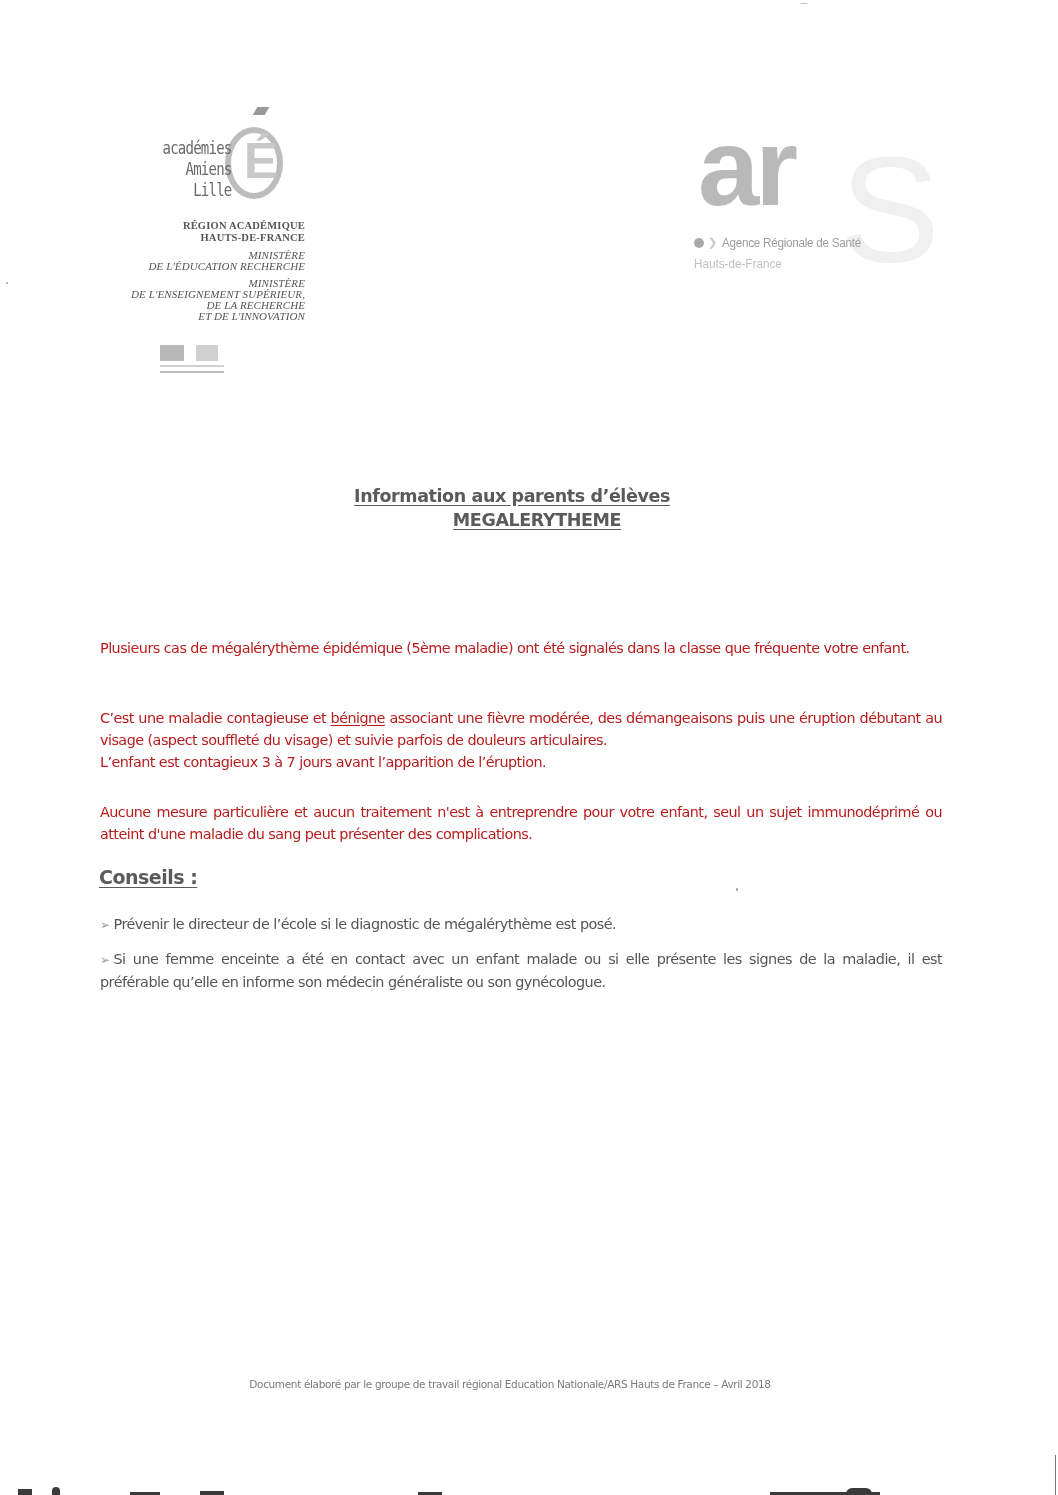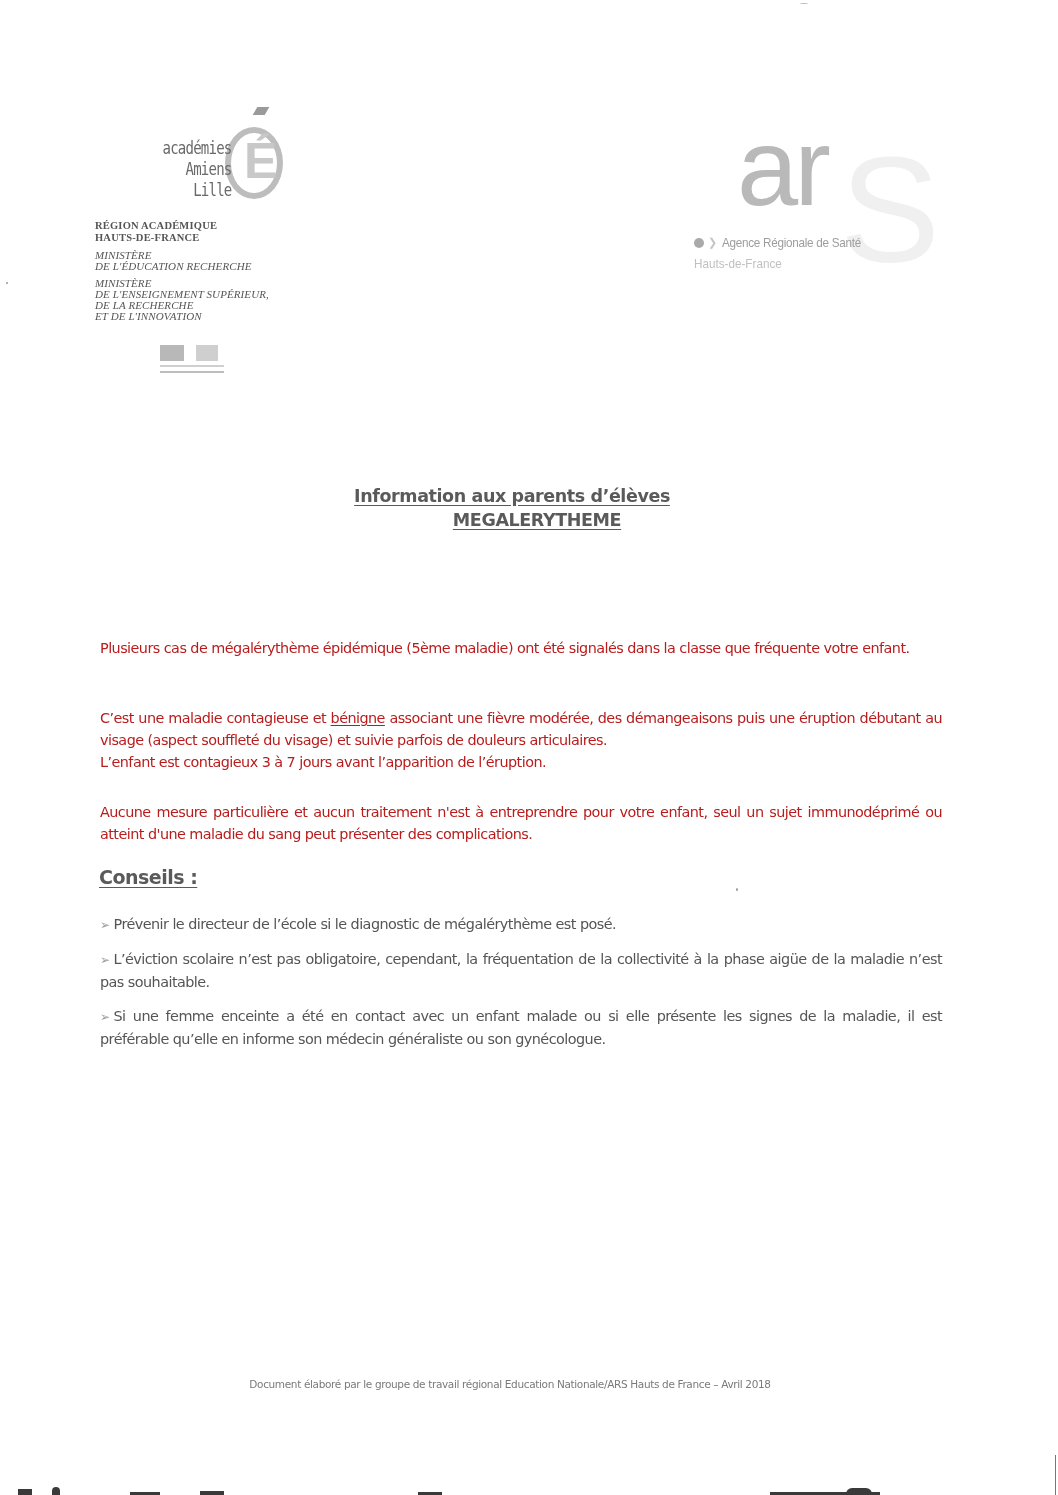--- a/index.html
+++ b/index.html
@@ -37,21 +37,21 @@
       font-family: "Liberation Sans", sans-serif;
       font-weight: bold; font-size: 50px; line-height: 52px;
       color: #c8c8c8;
     }
     .acad-accent {
       position: absolute; left: 115px; top: 2px; width: 12px; height: 8px;
       background: #9a9a9a; transform: skewX(-30deg);
     }
     .ministry-block {
       position: absolute; left: 95px; top: 220px; width: 210px;
-      text-align: left;
+      text-align: right;
       font-family: "Liberation Serif", serif;
       color: #555;
     }
     .ministry-block .bold {
       font-weight: bold; font-size: 10.5px; line-height: 12px; letter-spacing: 0.2px;
     }
     .ministry-block .plain {
       font-size: 11px; line-height: 11px; letter-spacing: 0.1px; font-style: italic;
     }
     .ministry-block .gap { height: 6px; }
@@ -61,22 +61,22 @@
     .marianne .blue { position: absolute; left: 0; top: 0; width: 24px; height: 16px; background: #b8b8b8; }
     .marianne .red  { position: absolute; left: 36px; top: 0; width: 22px; height: 16px; background: #cfcfcf; }
     .marianne .cap  { position: absolute; left: 0; top: 20px; width: 64px; height: 2px; background: #cfcfcf; }
     .marianne .cap2 { position: absolute; left: 0; top: 26px; width: 64px; height: 2px; background: #bdbdbd; }
 
     
     .ars-logo { position: absolute; left: 690px; top: 140px; width: 260px; height: 150px; }
     .ars-letters {
       position: absolute; left: 8px; top: -28px;
       font-family: "Liberation Sans", sans-serif;
-      font-weight: normal; font-size: 110px; line-height: 110px;
-      color: #b9b9b9; letter-spacing: -4px; margin-left: 39px;
+      font-weight: bold; font-size: 110px; line-height: 110px;
+      color: #b9b9b9; letter-spacing: -4px;
     }
     .ars-s {
       position: absolute; left: 150px; top: 0px;
       font-family: "Liberation Sans", sans-serif;
       font-size: 150px; line-height: 140px;
       color: #f0f0f0;
     }
     .ars-dot { position: absolute; left: 4px; top: 98px; width: 10px; height: 10px; border-radius: 50%; background: #aaa; }
     .ars-arrow { position: absolute; left: 18px; top: 96px; font-size: 11px; color: #c4c4c4; }
     .ars-agency {
@@ -214,21 +214,20 @@
     <span>C’est une maladie contagieuse et </span><span class="u">bénigne</span><span> associant une fièvre modérée, des démangeaisons puis une éruption débutant au visage (aspect souffleté du visage) et suivie parfois de douleurs articulaires.</span>
     <span class="line3">L’enfant est contagieux 3 à 7 jours avant l’apparition de l’éruption.</span>
   </div>
 
   <div class="body-text p3">Aucune mesure particulière et aucun traitement n'est à entreprendre pour votre enfant, seul un sujet immunodéprimé ou atteint d'une maladie du sang peut présenter des complications.</div>
 
   <div class="conseils-heading">Conseils :</div>
 
   <ul class="advice-list">
     <li><span class="bullet-icon">➢</span><span>Prévenir le directeur de l’école si le diagnostic de mégalérythème est posé.</span></li>
-    <li><span class="bullet-icon">➢</span><span>L’éviction scolaire n’est pas obligatoire, cependant, la fréquentation de la collectivité à la phase aigüe de la maladie n’est pas souhaitable.</span></li>
     <li><span class="bullet-icon">➢</span><span>Si une femme enceinte a été en contact avec un enfant malade ou si elle présente les signes de la maladie, il est préférable qu’elle en informe son médecin généraliste ou son gynécologue.</span></li>
   </ul>
 
   <div class="footer-note">Document élaboré par le groupe de travail régional Education Nationale/ARS Hauts de France – Avril 2018</div>
 
   <div class="scan-edge">
     <span style="left:18px;width:14px;height:6px;"></span>
     <span style="left:52px;width:8px;height:8px;border-radius:4px 4px 0 0;"></span>
     <span style="left:130px;width:30px;height:3px;"></span>
     <span style="left:200px;width:24px;height:4px;"></span>

